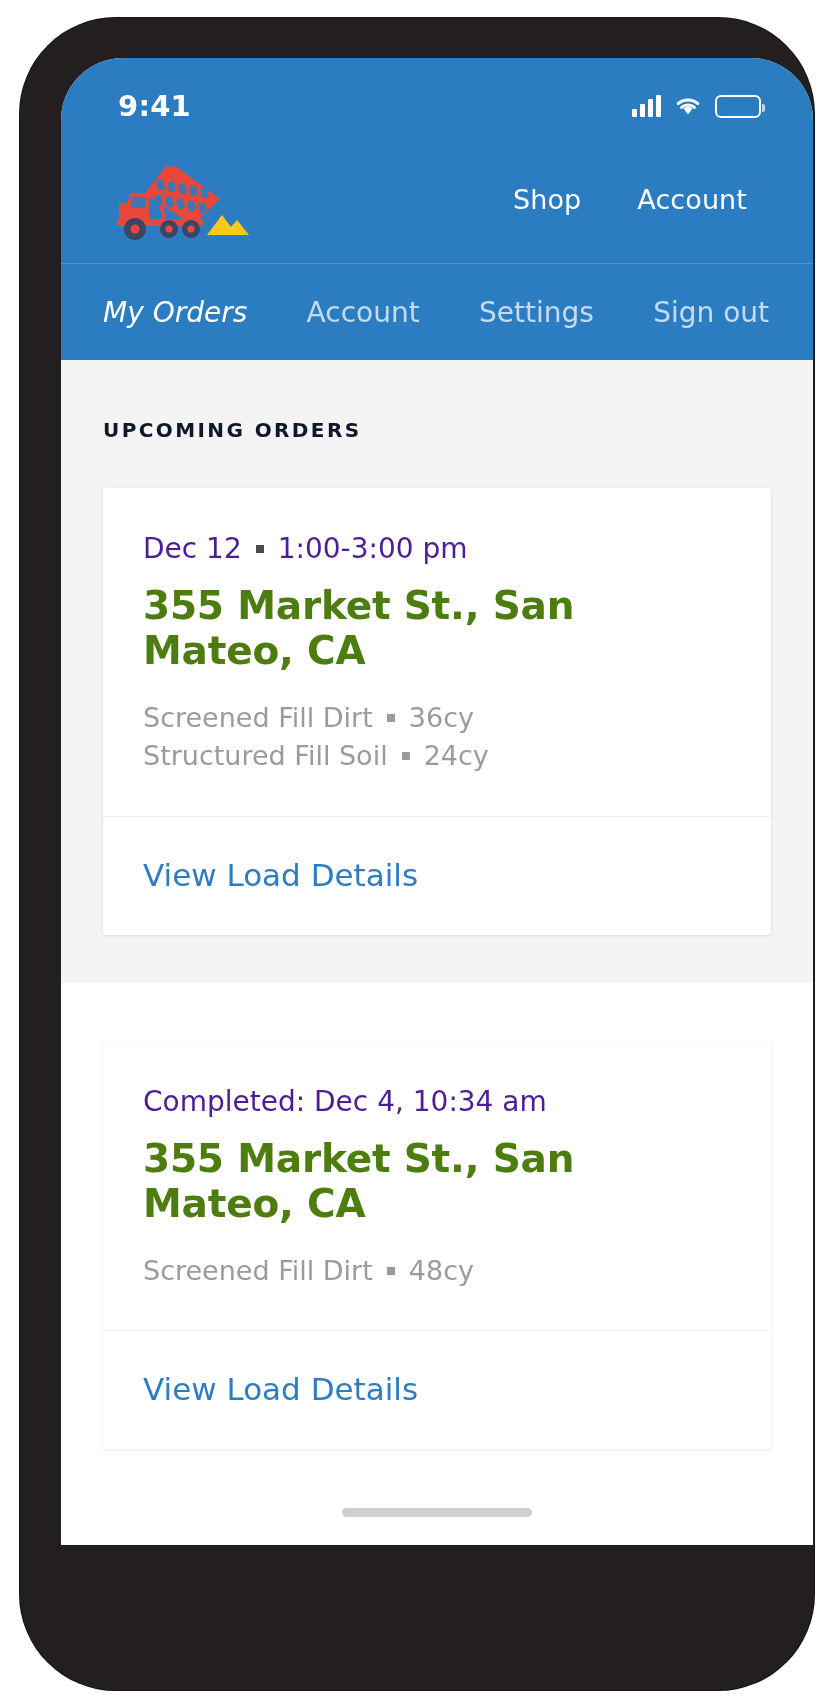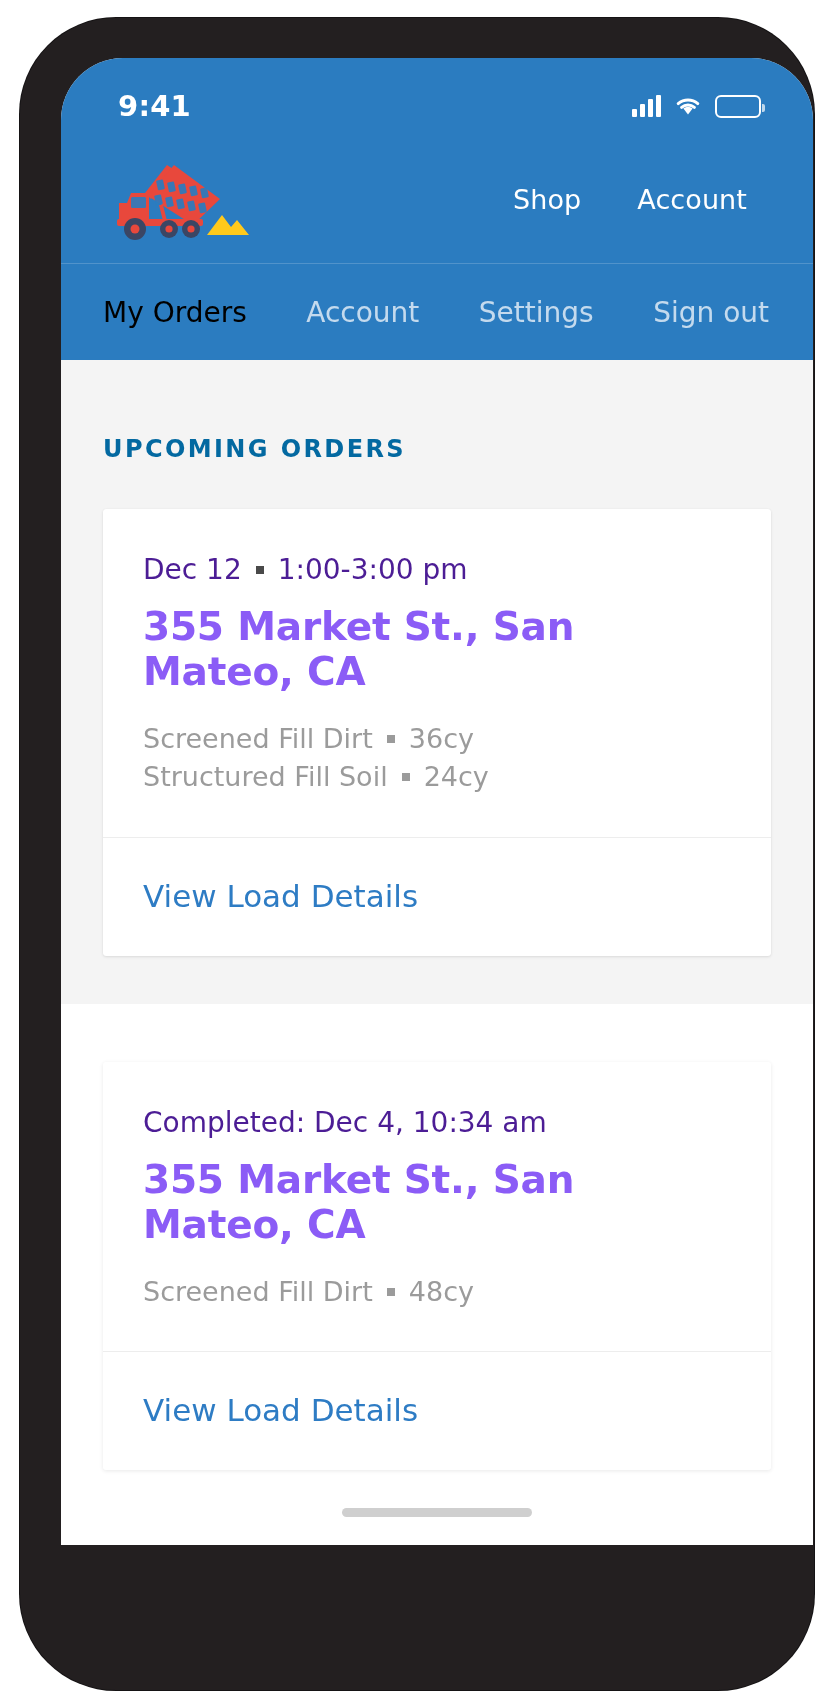--- a/index.html
+++ b/index.html
@@ -120,62 +120,61 @@
     display: flex;
     align-items: center;
     padding: 0 44px 0 42px;
   }
   .sub-nav a {
     color: rgba(255,255,255,0.72);
     font-size: 28px;
     text-decoration: none;
     white-space: nowrap;
   }
-  .sub-nav a.active { color: #000000; }
+  .sub-nav a.active { color: #ffffff; font-style: italic; }
   .sub-nav .spacer { flex: 1 1 auto; }
 
   
   .content {
     position: relative;
     height: calc(100% - 78px - 128px - 96px);
     overflow: hidden;
     background: #ffffff;
   }
 
   .section-upcoming { background: #f4f4f4; padding: 58px 42px 48px 42px; }
   .section-past { background: #ffffff; padding: 58px 42px 0 42px; }
 
   .section-title {
-    color: #0369a1;
-    font-size: 24px;
+    color: #0f172a;
+    font-size: 20px;
     font-weight: bold;
     letter-spacing: 2.4px;
     margin-bottom: 46px;
-    margin-top: 17px;
   }
   .section-title.past { margin-bottom: 44px; }
 
   .order-card {
     background: #ffffff;
     border-radius: 3px;
     box-shadow: 0 1px 3px rgba(0,0,0,0.10), 0 0 1px rgba(0,0,0,0.08);
   }
   .section-past .order-card { box-shadow: 0 1px 4px rgba(0,0,0,0.09); }
 
   .card-body { padding: 44px 40px 40px 40px; }
 
   .card-meta {
     color: #4c1d95;
     font-size: 28px;
     margin-bottom: 18px;
     display: flex;
     align-items: center;
   }
   .card-address {
-    color: #8b5cf6;
+    color: #4d7c0f;
     font-size: 39px;
     font-weight: bold;
     letter-spacing: -0.2px;
     margin-bottom: 26px;
   }
   .material-line {
     color: #9b9b9b;
     font-size: 27px;
     line-height: 1.42;
     display: flex;

